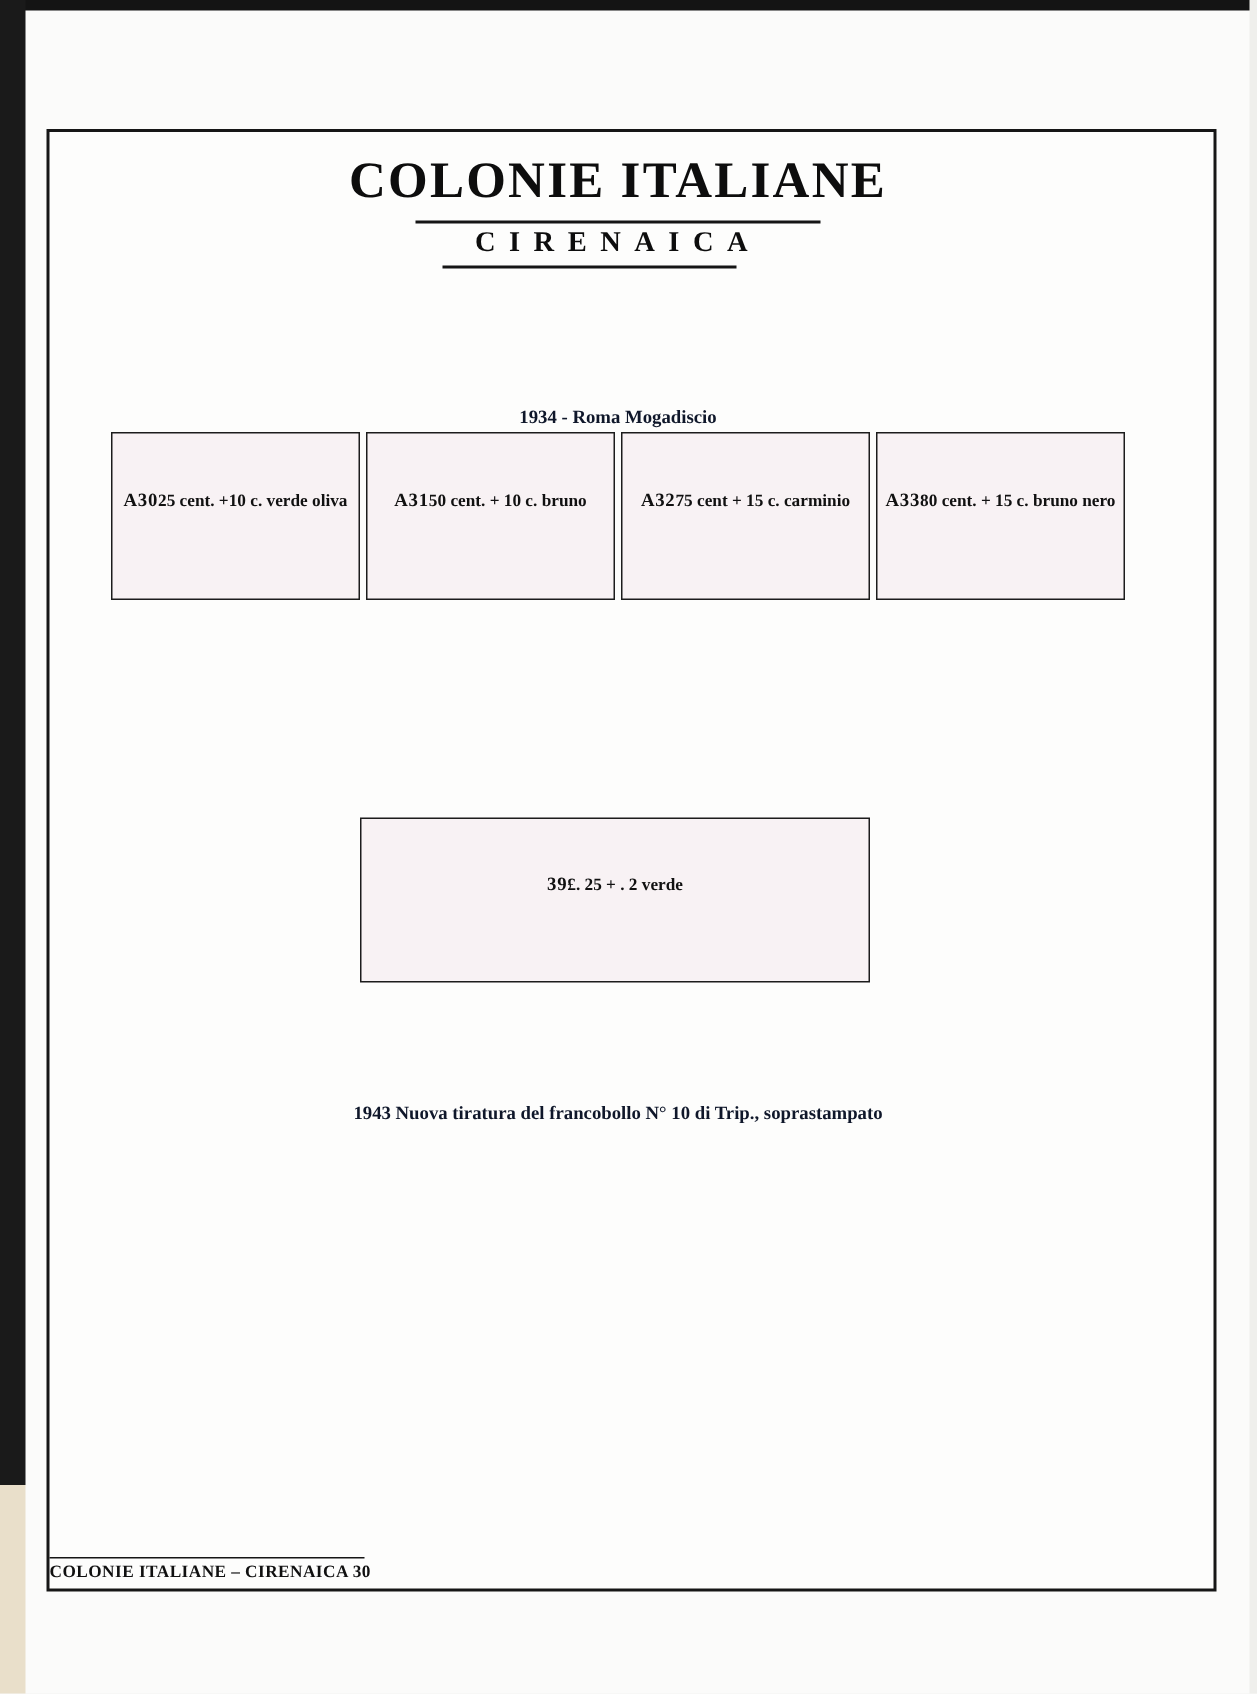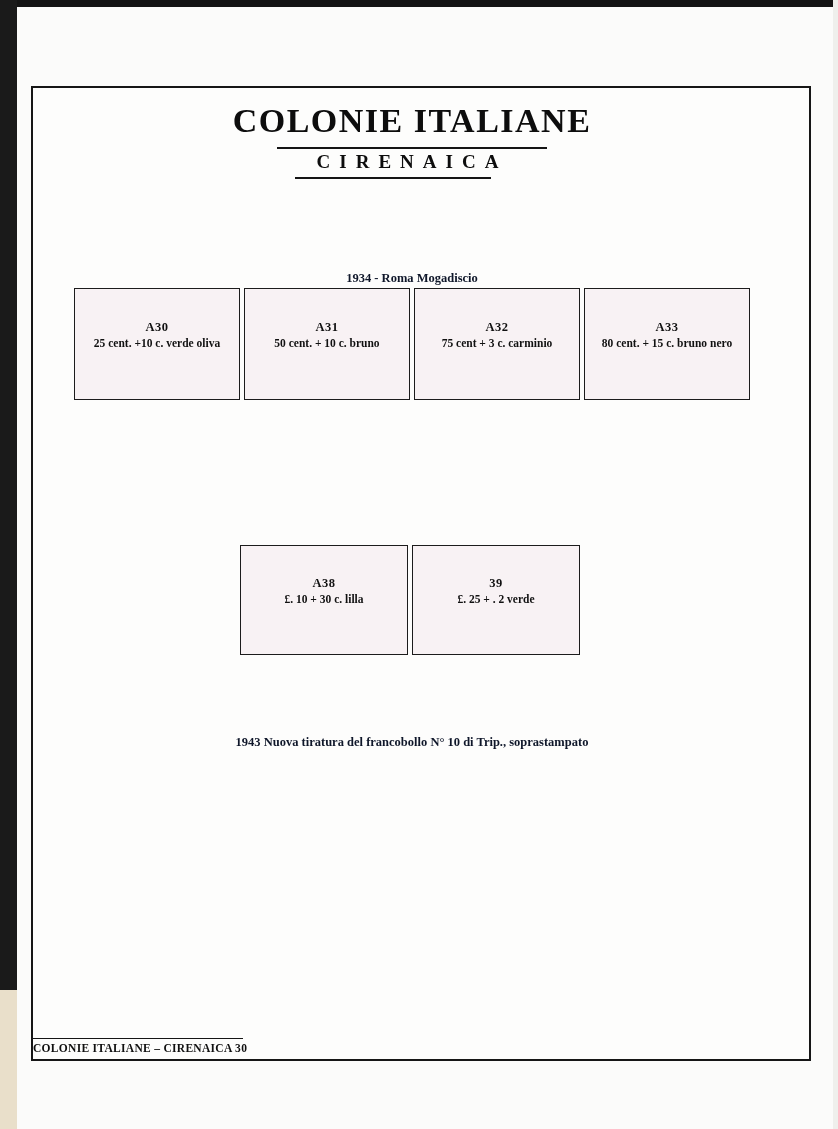--- a/index.html
+++ b/index.html
@@ -65,21 +65,21 @@
   .row1{left:74px;top:288px;width:676px;height:112px;}
   .row2{left:72px;top:418px;width:678px;height:112px;}
   .row3{left:240px;top:545px;width:340px;height:110px;}
 
   .box{
     flex:1 1 0;
     border:1.5px solid #1c1c1c;
     background:#f8f2f4;
     box-sizing:border-box;
     display:flex;
-    flex-direction:column;
+    flex-direction:row;
     align-items:center;
     justify-content:center;
     padding-bottom:20px;
     text-align:center;
   }
   .box .code{
     font-size:12.5px;
     font-weight:700;
     letter-spacing:.5px;
     margin-bottom:2px;
@@ -141,34 +141,30 @@
     <div class="box">
       <div class="code">A30</div>
       <div class="desc">25 cent.  +10 c.  verde oliva</div>
     </div>
     <div class="box">
       <div class="code">A31</div>
       <div class="desc">50 cent. + 10 c.  bruno</div>
     </div>
     <div class="box">
       <div class="code">A32</div>
-      <div class="desc">75 cent + 3 c.  carminio</div>
+      <div class="desc">75 cent + 15 c.  carminio</div>
     </div>
     <div class="box">
       <div class="code">A33</div>
       <div class="desc">80 cent. + 15 c.  bruno nero</div>
     </div>
   </div>
 
 
   <div class="row row3">
-    <div class="box">
-      <div class="code">A38</div>
-      <div class="desc">£. 10 + 30 c.  lilla</div>
-    </div>
     <div class="box">
       <div class="code">39</div>
       <div class="desc">£. 25 + . 2 verde</div>
     </div>
   </div>
 
   <div class="center-band caption caption-1943">1943  Nuova tiratura del  francobollo  N° 10 di Trip., soprastampato</div>
 
 
   <div class="footer">COLONIE ITALIANE –   CIRENAICA  30</div>

